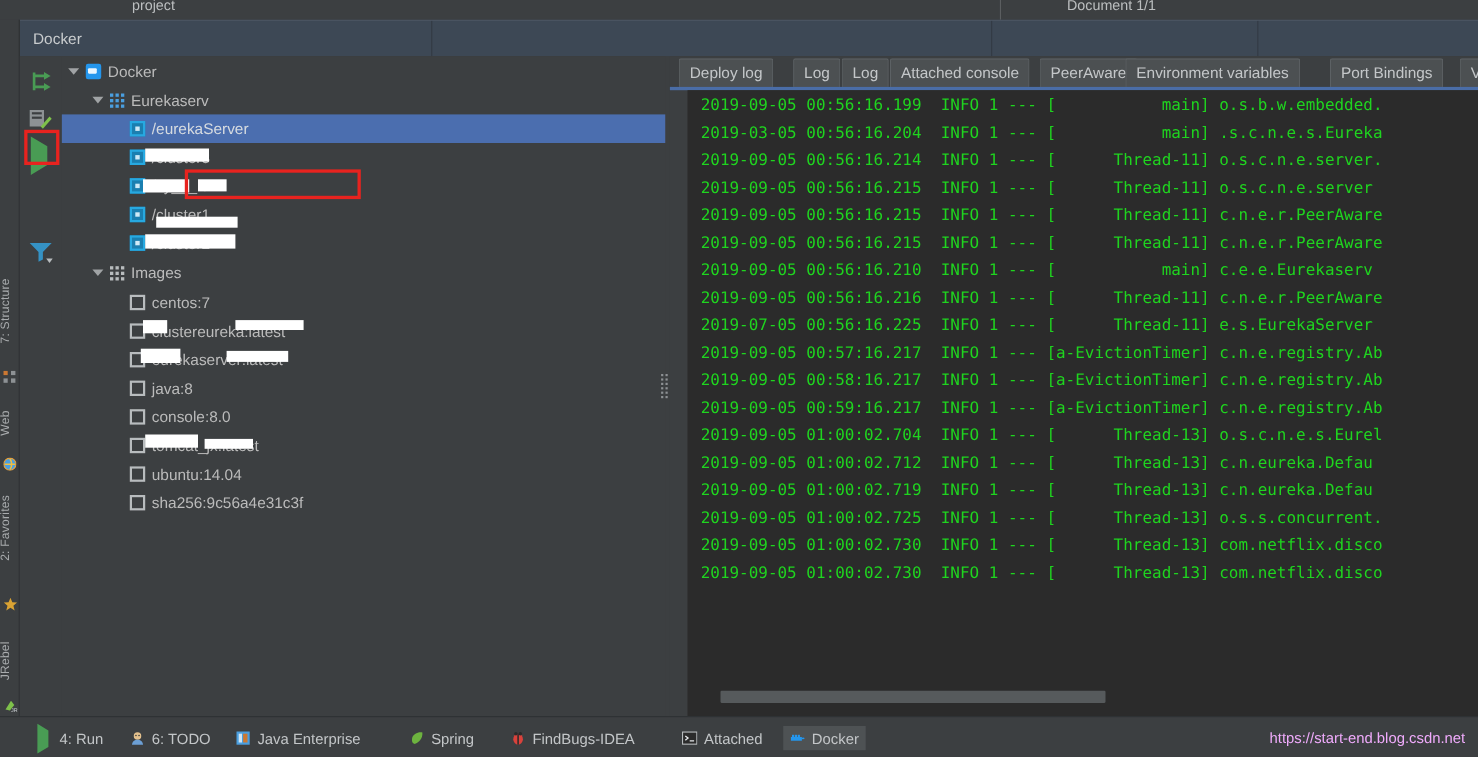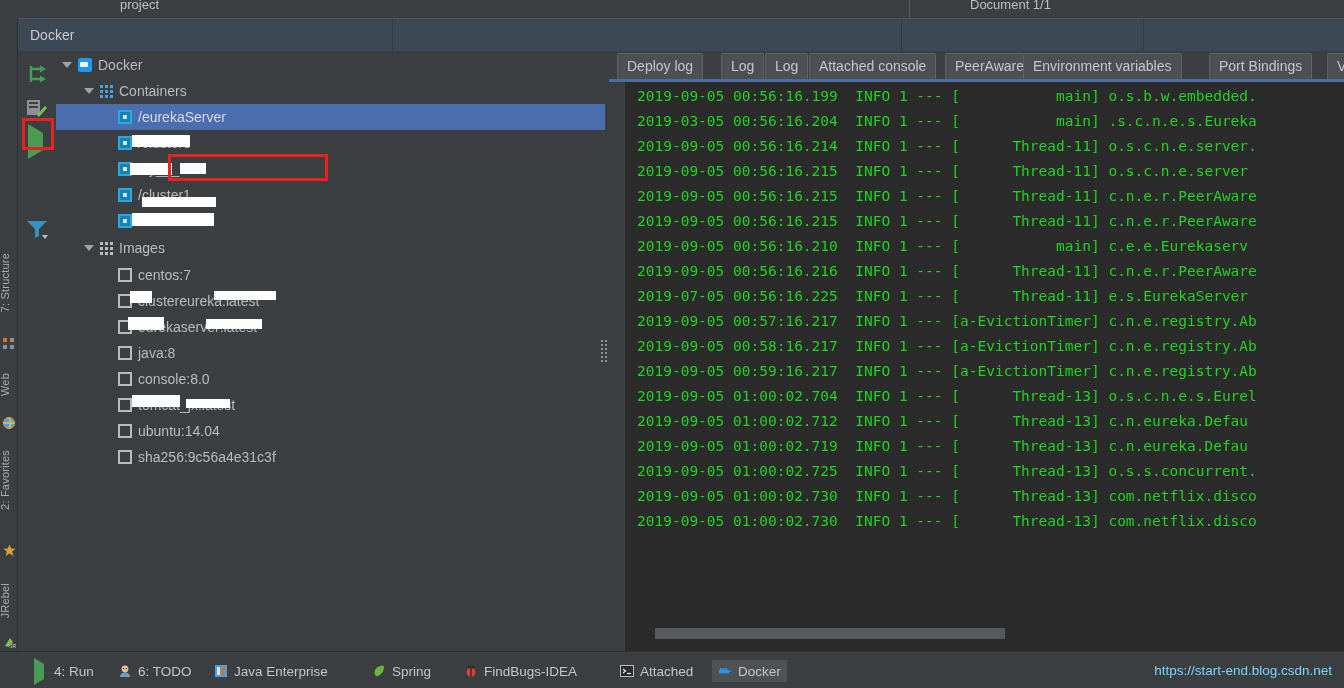--- a/index.html
+++ b/index.html
@@ -129,21 +129,21 @@
     position:absolute; left:0; top:651px; width:1344px; height:37px;
     background:#3c3f41; border-top:1px solid #2e3133;
   }
   .sitem {
     position:absolute; top:8px; height:22px; display:flex; align-items:center;
     font-size:13.5px; color:#c3c6c8; white-space:nowrap; padding:0 6px; cursor:pointer;
   }
   .sitem.active { background:#4e5254; }
   .sitem .sico { width:14px;height:14px;margin-right:6px; flex:0 0 auto; position:relative; }
   .watermark {
-    position:absolute; right:12px; top:11px; font-size:13.5px; color:#7dd3fc; white-space:nowrap;
+    position:absolute; right:12px; top:11px; font-size:13.5px; color:#f0abfc; white-space:nowrap;
   }
 
   
   .play-tri {
     width:0;height:0;border-top:9px solid transparent;border-bottom:9px solid transparent;
     border-left:15px solid #499c54;
   }
   .play-tri.sm { border-top:6px solid transparent;border-bottom:6px solid transparent;border-left:10px solid #499c54; }
   .stop-sq { width:14px;height:14px;background:#5c6164; }
   .minus-bar { width:20px;height:3px;background:#c75450; }
@@ -248,21 +248,21 @@
           <i></i>
           <i></i>
           <i></i>
           <i></i>
           <i></i>
           <i></i>
           <i></i>
           <i></i>
           <i></i>
         </span>
-      <span class="tlabel">Containers</span>
+      <span class="tlabel">Eurekaserv</span>
     </div>
 
     <div class="trow sel" style="top:53px; padding-left:62px">
       <span class="ico ico-cont"></span>
       <span class="tlabel">/eurekaServer</span>
     </div>
 
     <div class="trow" style="top:79px; padding-left:62px">
       <span class="ico ico-cont"></span>
       <span class="tlabel">/cluster3</span>

